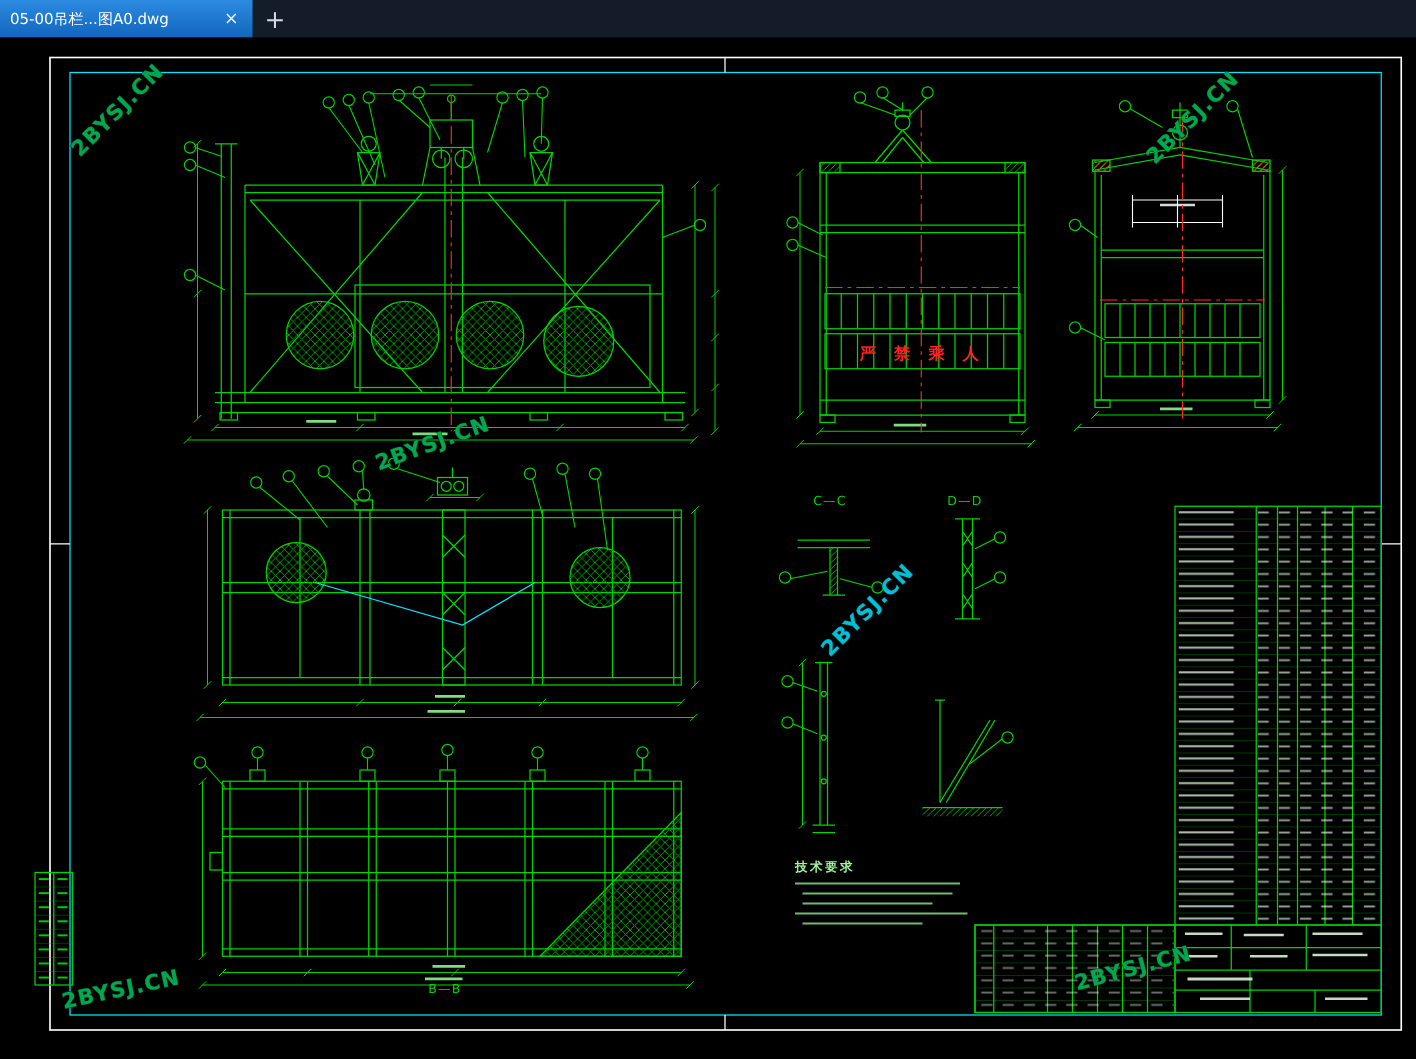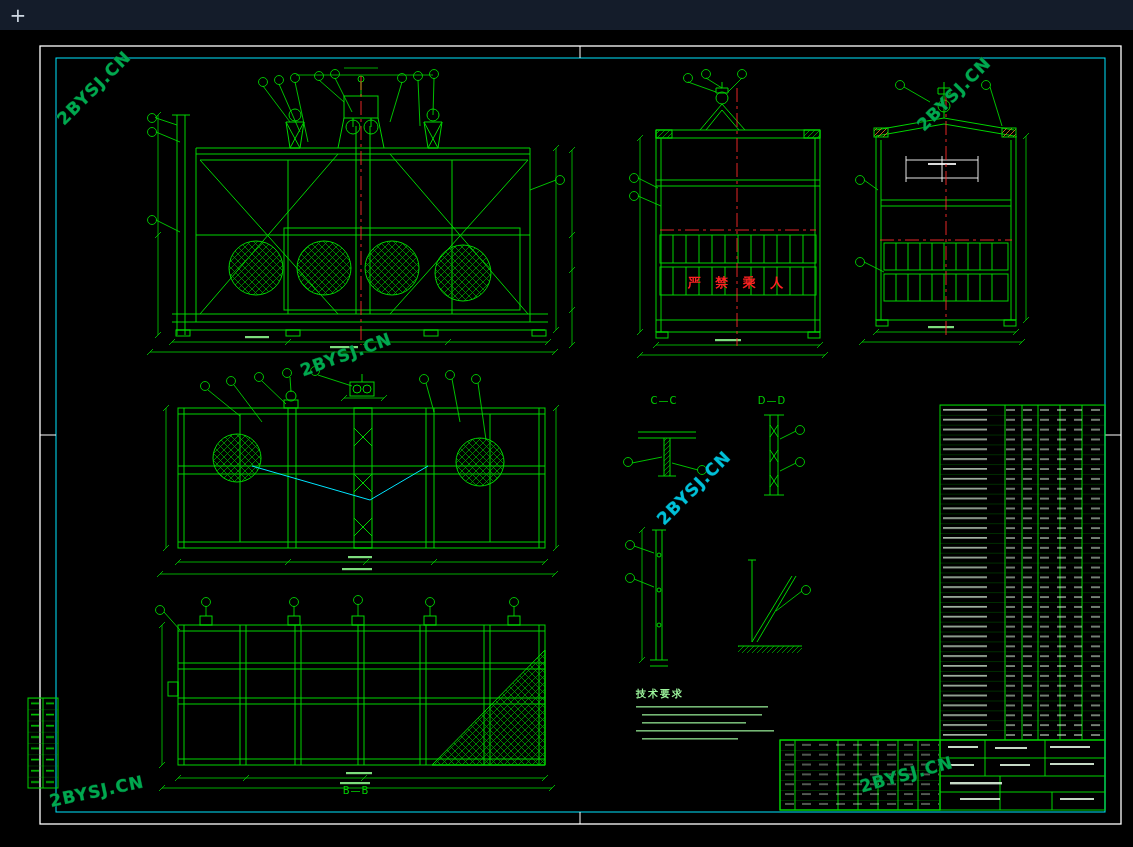--- a/index.html
+++ b/index.html
@@ -15,20 +15,24 @@
   .wm{font-size:17px;font-weight:700;fill:#00a84f;letter-spacing:1px;stroke:#00461f;stroke-width:.7;paint-order:stroke;}
   .wm-cyan{fill:#00c0d8;stroke:#00444d;}
   .warning{fill:#ff2222;font-size:13px;font-weight:700;letter-spacing:5px;}
   .seclabel{fill:#00d400;font-size:10px;letter-spacing:1px;text-anchor:middle;}
   .notes-title{fill:#9cf59c;font-size:10px;font-weight:700;letter-spacing:2px;}
 </style>
 </head>
 <body>
 
 <div class="tabbar">
+  <div class="tab">
+    <span class="tab-label">05-00吊栏...图A0.dwg</span>
+    <span class="tab-close">×</span>
+  </div>
   <div class="newtab">+</div>
 </div>
 
 <div class="canvas">
 <svg width="1133" height="817" viewBox="0 0 1133 817">
   <defs>
     <pattern id="mesh" width="7" height="7" patternUnits="userSpaceOnUse">
       <path d="M0,7 L7,0 M0,0 L7,7" stroke="#00b400" stroke-width="0.7"></path>
     </pattern>
     <pattern id="hatchG" width="5" height="5" patternUnits="userSpaceOnUse">

